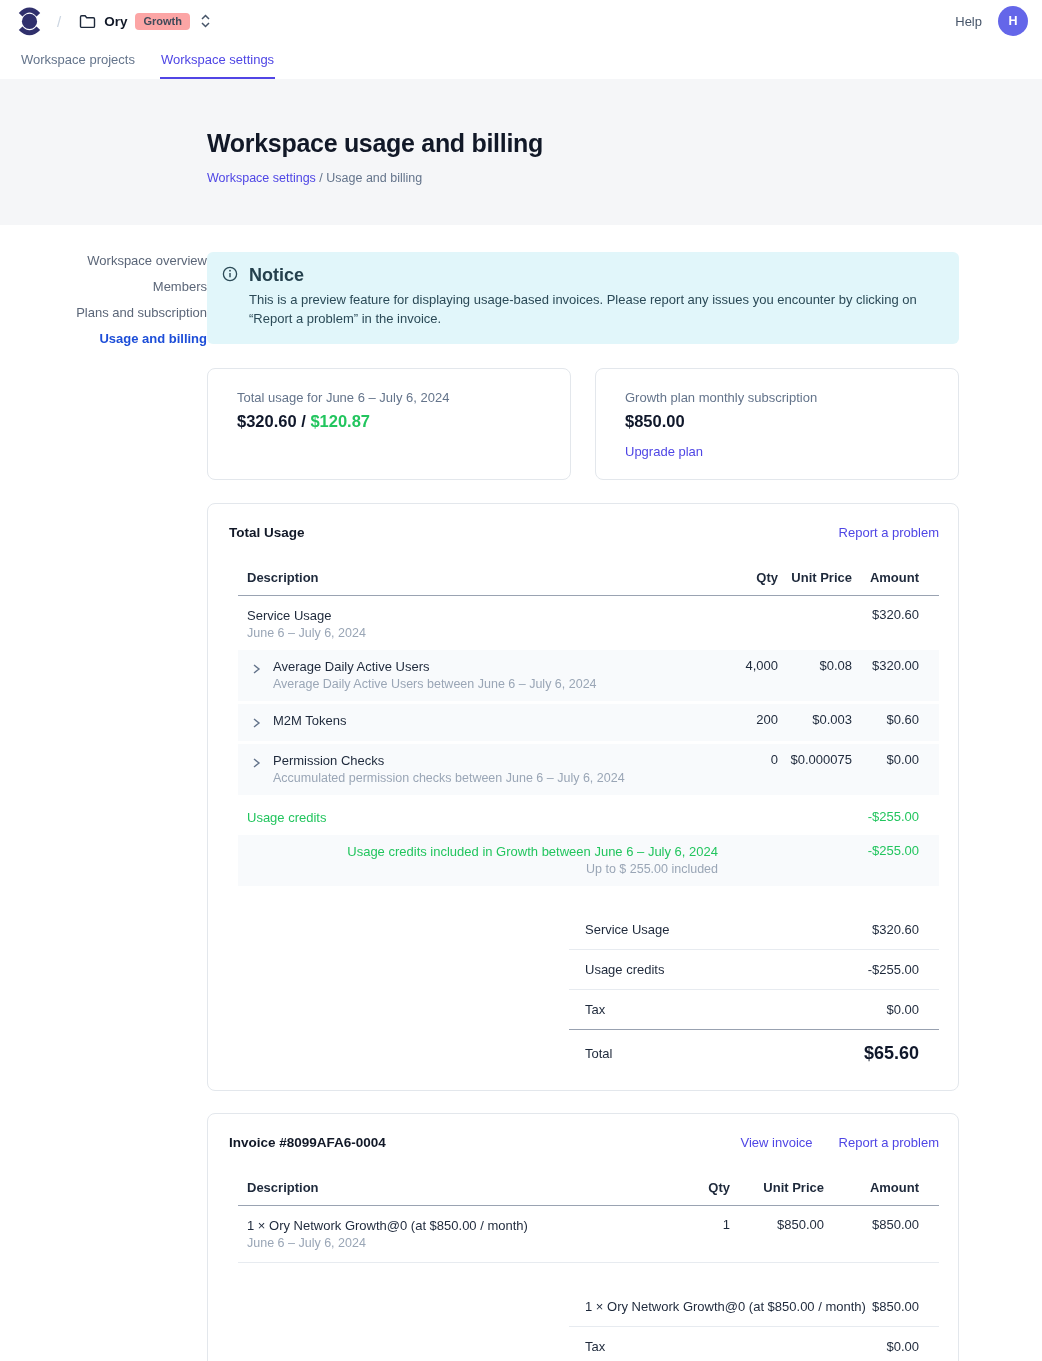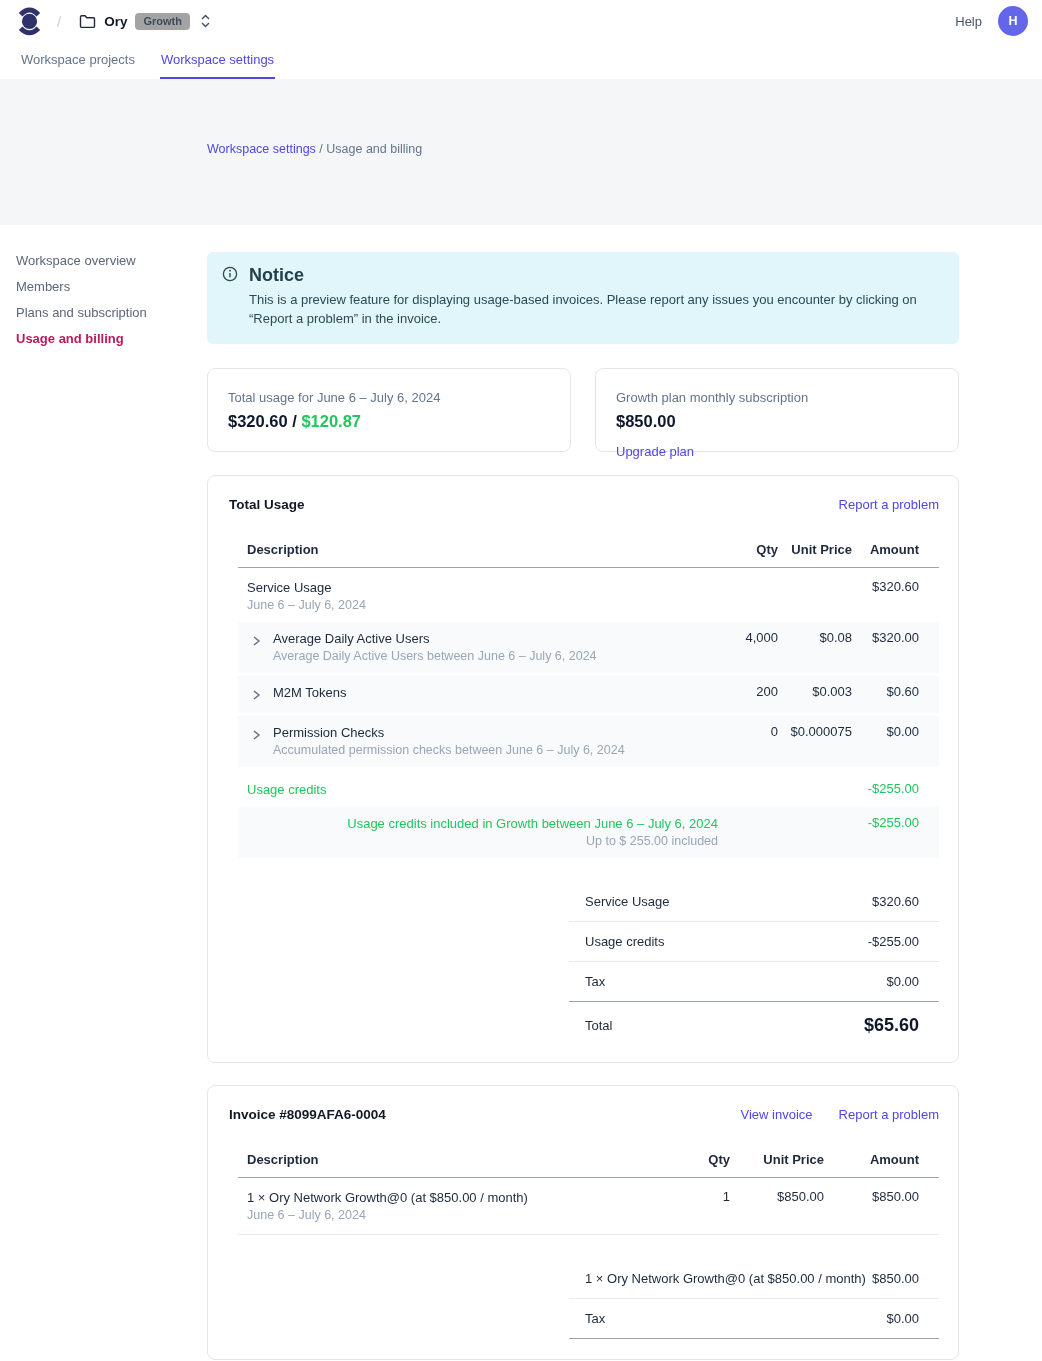--- a/index.html
+++ b/index.html
@@ -8,50 +8,50 @@
     width:1042px; min-height:1361px; margin:0 auto;
     font-family:"Liberation Sans", sans-serif;
     color:#1e293b; font-size:13px;
   }
   
   .topbar { height:42px; display:flex; align-items:center; justify-content:space-between; padding:0 14px 0 16px; background:#fff; }
   .topbar-left { display:flex; align-items:center; }
   .crumb-sep { color:#cbd5e1; font-size:15px; margin:0 18px 0 14px; }
   .ws-switcher { display:flex; align-items:center; gap:8px; cursor:pointer; }
   .ws-name { font-size:13.5px; font-weight:700; color:#111827; }
-  .badge { background:#a3a3a3; color:#3f4a5a; font-size:11px; font-weight:600; padding:2.5px 8px; border-radius:4px; }
+  .badge { background:#fca5a5; color:#3f4a5a; font-size:11px; font-weight:600; padding:2.5px 8px; border-radius:4px; }
   .topbar-right { display:flex; align-items:center; gap:16px; }
   .help-link { font-size:13px; color:#475569; cursor:pointer; }
   .avatar { width:30px; height:30px; border-radius:50%; background:#6466e9; color:#fff; font-size:12.5px; font-weight:700;
             display:flex; align-items:center; justify-content:center; cursor:pointer; }
   
   .tabbar { height:37px; display:flex; gap:24px; padding:0 20px; background:#fff; }
   .tab { display:flex; align-items:center; font-size:13px; color:#64748b; cursor:pointer; border-bottom:2px solid transparent; padding:0 1px; }
   .tab.active { color:#4f46e5; font-weight:500; border-bottom-color:#5145e5; }
   
   .hero { background:#f5f6f8; height:146px; padding:50px 0 0 207px; }
   .hero h1 { font-size:25px; font-weight:700; color:#111827; letter-spacing:-0.3px; }
   .hero .crumbs { margin-top:13px; font-size:12.5px; }
   .crumb-link { color:#4f46e5; font-weight:500; cursor:pointer; }
   .crumb-current { color:#64748b; }
   
   .content { display:flex; padding-left:16px; background:#fff; }
   .sidenav { width:191px; padding-top:29px; }
-  .sidenav .nav-item { font-size:13px; color:#5b6678; margin-bottom:13px; line-height:13px; cursor:pointer; }
-  .sidenav .nav-item.active { color:#be185d; font-weight:700; }
+  .sidenav .nav-item { font-size:13px; color:#5b6678; margin-bottom:13px; line-height:13px; cursor:pointer;text-align:right; }
+  .sidenav .nav-item.active { color:#1d4ed8; font-weight:700; }
   .main { width:752px; padding:27px 0 16px 0; }
   
   .notice { background:#e1f6fa; border-radius:6px; padding:13px 16px 15px 15px; display:flex; gap:11px; }
   .notice-icon { flex:0 0 auto; margin-top:1px; }
   .notice-title { font-size:18px; font-weight:700; color:#24404d; margin-bottom:5px; }
   .notice-body { font-size:13px; color:#2b4a57; line-height:1.45; }
   
   .cards-row { display:flex; gap:24px; margin-top:24px; }
   .card { border:1px solid #e3e7ec; border-radius:8px; background:#fff; }
-  .sum-card { flex:1; height:84px; padding:21px 20px; }
+  .sum-card { flex:1; height:112px; padding:21px 29px; }
   .sum-label { font-size:13px; color:#64748b; margin-bottom:7px; }
   .sum-value { font-size:16.5px; font-weight:700; color:#0f172a; }
   .sum-credit { color:#22c55e; }
   .sum-link { display:inline-block; margin-top:13px; font-size:13px; font-weight:500; color:#4f46e5; cursor:pointer; }
   
   .big-card { margin-top:23px; padding:21px 0 20px 0; }
   .card-head { display:flex; align-items:center; justify-content:space-between; padding:0 19px 0 21px; }
   .card-title { font-size:13.5px; font-weight:700; color:#111827; }
   .card-links { display:flex; gap:26px; }
   .p-link { font-size:13px; font-weight:500; color:#4f46e5; cursor:pointer; }
@@ -117,20 +117,21 @@
     <span class="avatar">H</span>
   </div>
 </header>
 
 <nav class="tabbar">
   <div class="tab">Workspace projects</div>
   <div class="tab active">Workspace settings</div>
 </nav>
 
 <section class="hero">
+  <h1>Workspace usage and billing</h1>
   <div class="crumbs">
     <span class="crumb-link">Workspace settings</span><span class="crumb-current"> / Usage and billing</span>
   </div>
 </section>
 
 <div class="content">
 
   <aside class="sidenav">
     <div class="nav-item">Workspace overview</div>
     <div class="nav-item">Members</div>

